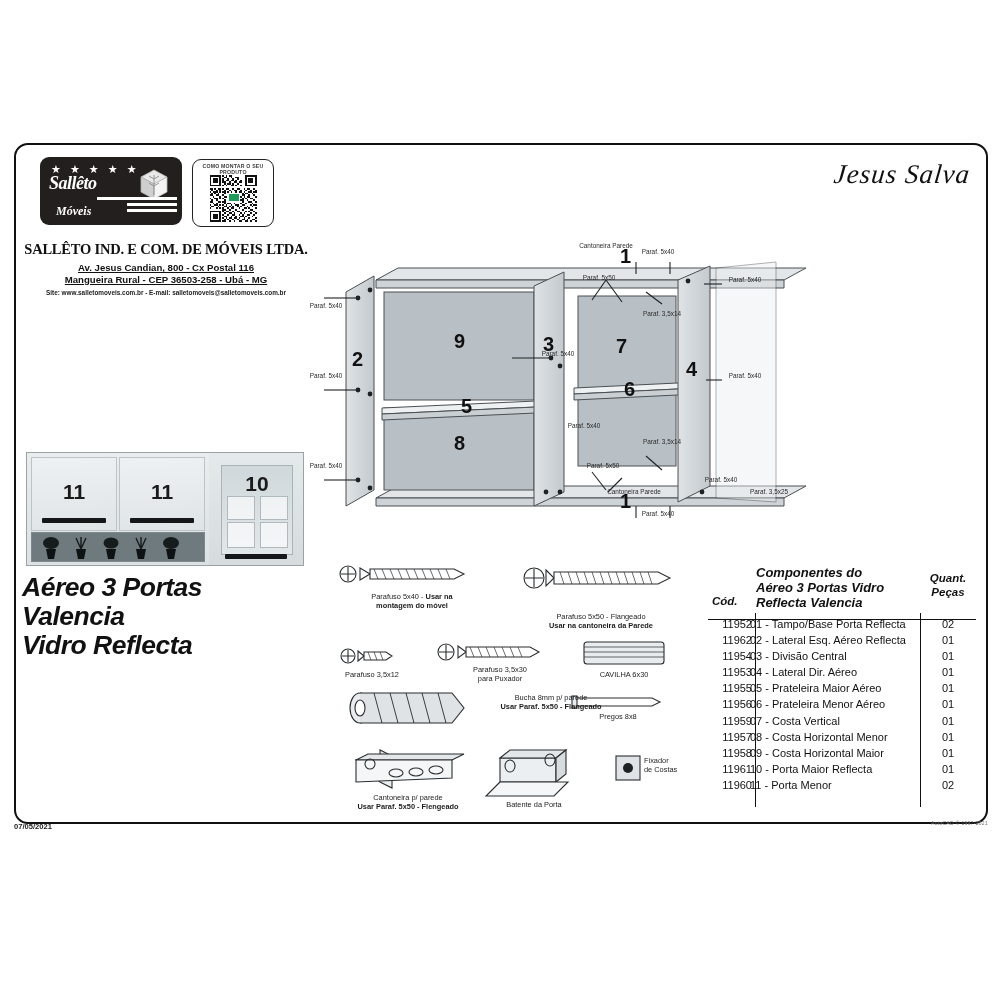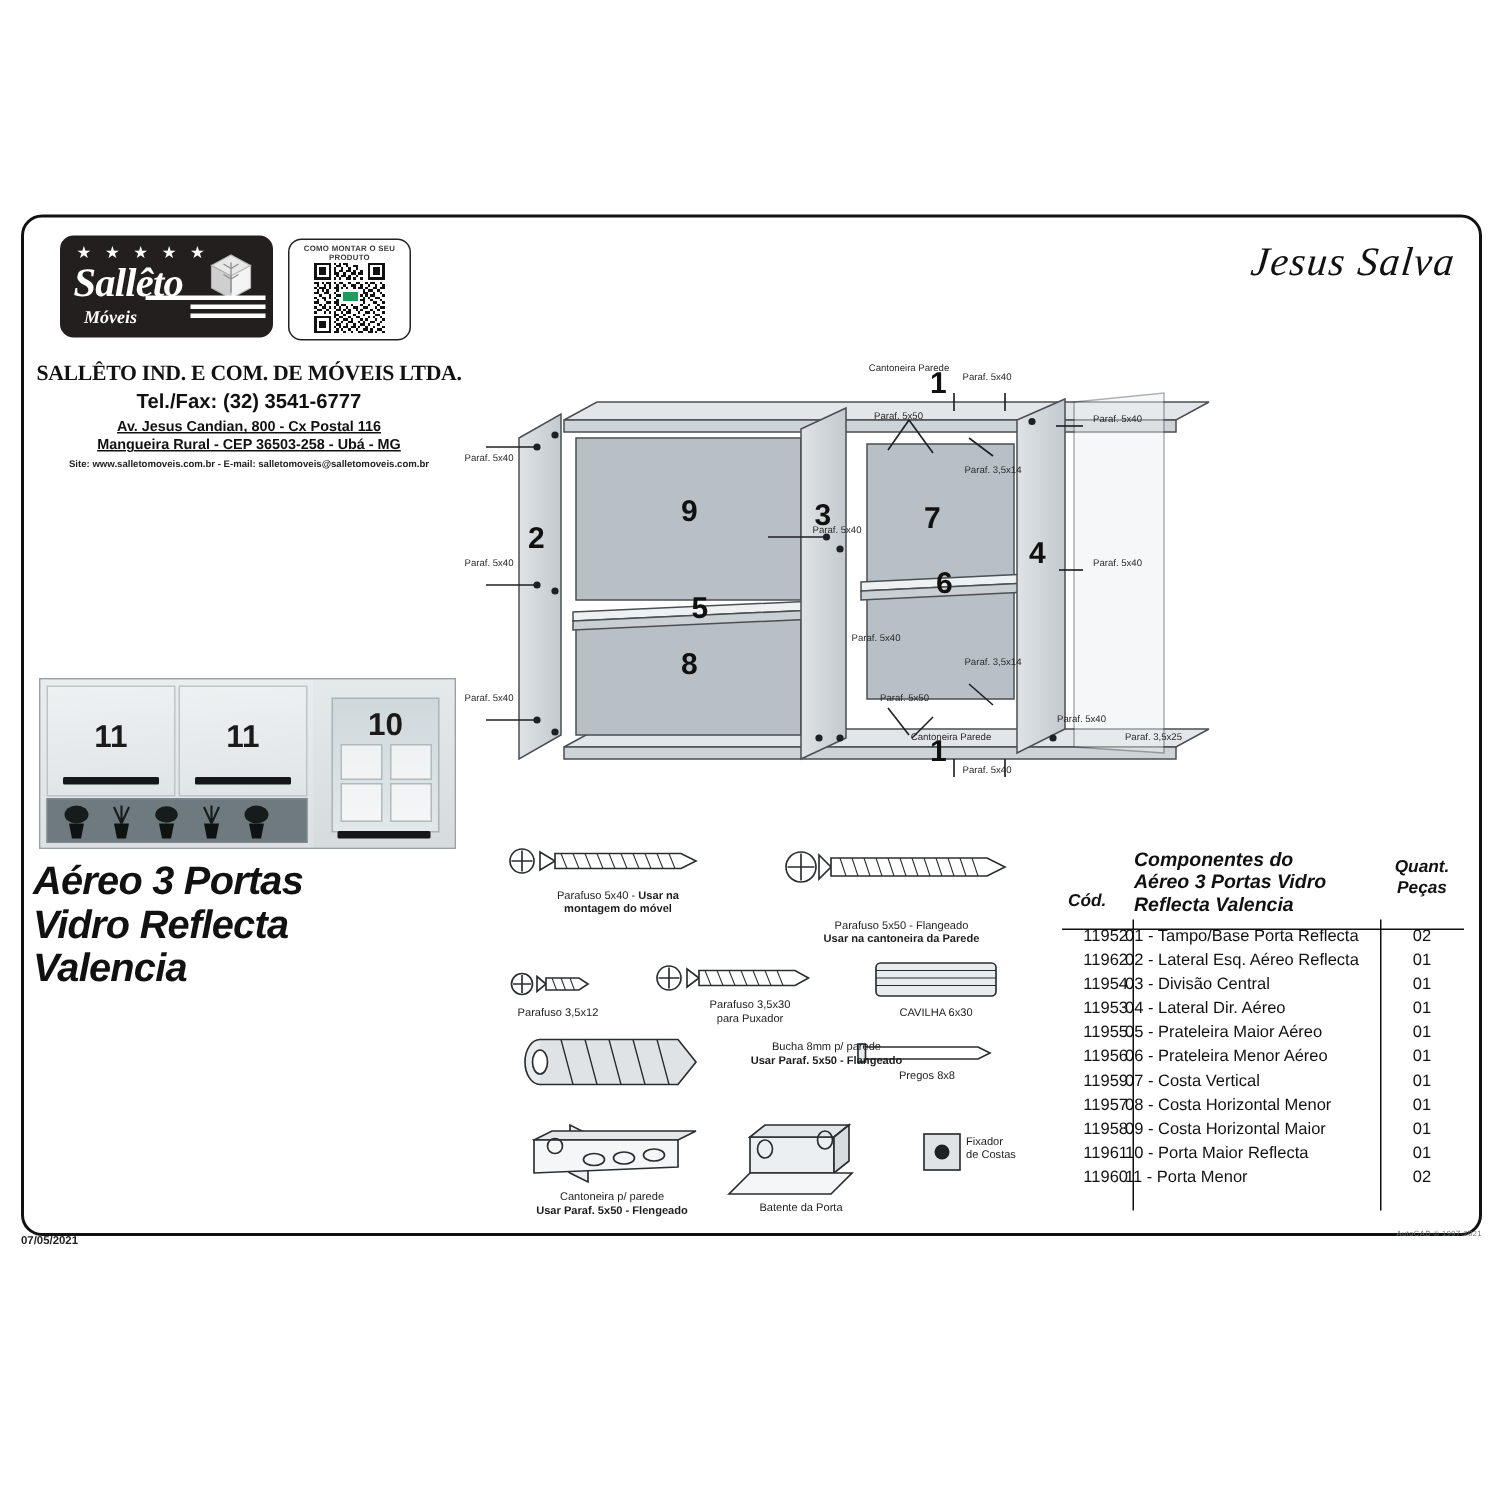--- a/index.html
+++ b/index.html
@@ -13,21 +13,21 @@
     border:2.5px solid #111;border-radius:14px;background:#fff;
   }
   
   .logo-badge{
     position:absolute;left:24px;top:12px;width:142px;height:68px;
     background:#231f1e;border-radius:9px;overflow:hidden;
   }
   .stars{position:absolute;left:11px;top:7px;color:#fff;font-size:11px;letter-spacing:3px;line-height:11px;}
   .brand{
     position:absolute;left:9px;top:16px;color:#fff;font-family:"Liberation Serif",serif;
-    font-style:italic;font-weight:bold;font-size:27px;letter-spacing:-.5px;
+    font-style:italic;font-weight:bold;font-size:18px;letter-spacing:-.5px;
   }
   .brand-sub{
     position:absolute;left:16px;top:47px;color:#fff;font-family:"Liberation Serif",serif;
     font-style:italic;font-weight:bold;font-size:12px;
   }
   .cube{position:absolute;left:99px;top:12px;width:30px;height:32px;}
   .bars{position:absolute;right:5px;top:40px;width:80px;}
   .bars i{display:block;height:3px;background:#fff;margin-bottom:3px;}
   .bars i:nth-child(2){width:62%;margin-left:38%;}
   .bars i:nth-child(3){width:62%;margin-left:38%;}
@@ -322,21 +322,20 @@
           <rect x="22" y="28" width="2" height="1"></rect>
           <rect x="25" y="28" width="1" height="1"></rect>
           <rect x="28" y="28" width="1" height="1"></rect>
       </g>
       <rect x="12" y="12" width="6" height="4" fill="#1f9c5a"></rect>
     </svg>
   </div>
 
   <div class="company">
     <div class="l1">SALLÊTO IND. E COM. DE MÓVEIS LTDA.</div>
-    <div class="l2">Tel./Fax: (32) 3541-6777</div>
     <div class="l3">
       <span>Av. Jesus Candian, 800 - Cx Postal 116</span><br>
       <span>Mangueira Rural - CEP 36503-258 - Ubá - MG</span>
     </div>
     <div class="l4">Site: www.salletomoveis.com.br    -    E-mail: salletomoveis@salletomoveis.com.br</div>
   </div>
 
   <div class="jesus-salva">Jesus Salva</div>
 
   <div class="photo">
@@ -379,22 +378,22 @@
         <div class="glass-item" style="left:38px;top:30px;width:26px;height:22px;"></div>
         <div class="glass-item" style="left:5px;top:56px;width:26px;height:24px;"></div>
         <div class="glass-item" style="left:38px;top:56px;width:26px;height:24px;"></div>
       </div>
       <div class="handle" style="left:16px;width:62px;bottom:6px;"></div>
     </div>
   </div>
 
   <div class="title-block">
     <div>Aéreo 3 Portas</div>
+    <div>Valencia</div>
     <div>Vidro Reflecta</div>
-    <div>Valencia</div>
   </div>
 
   <div class="diagram">
     <svg width="600" height="320" viewBox="0 0 600 320">
       <defs>
         <linearGradient id="pnl" x1="0" y1="0" x2="0" y2="1">
           <stop offset="0" stop-color="#d3d8dc"></stop>
             <stop offset="1" stop-color="#bcc3c8"></stop>
         </linearGradient>
         <linearGradient id="pnl2" x1="0" y1="0" x2="1" y2="0">

